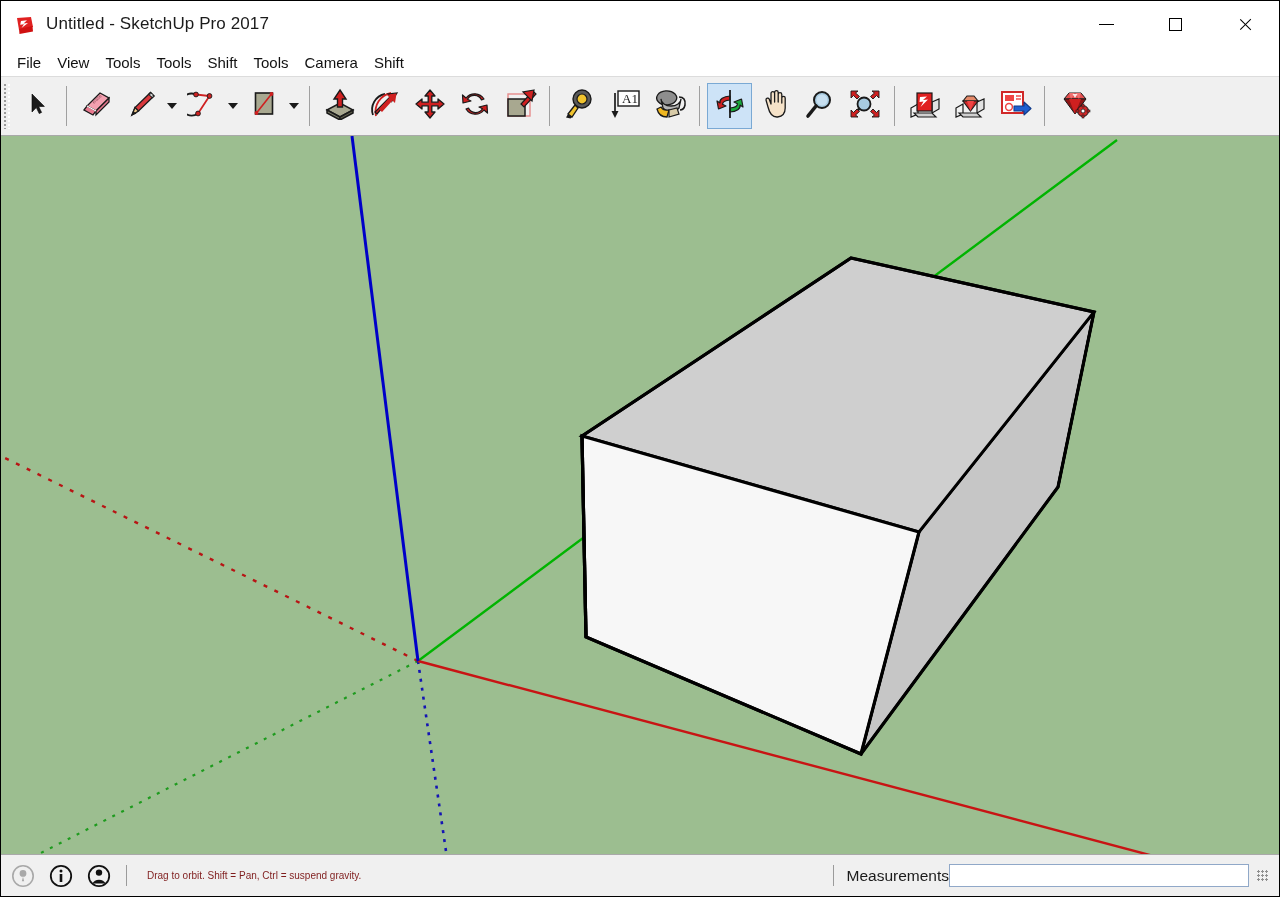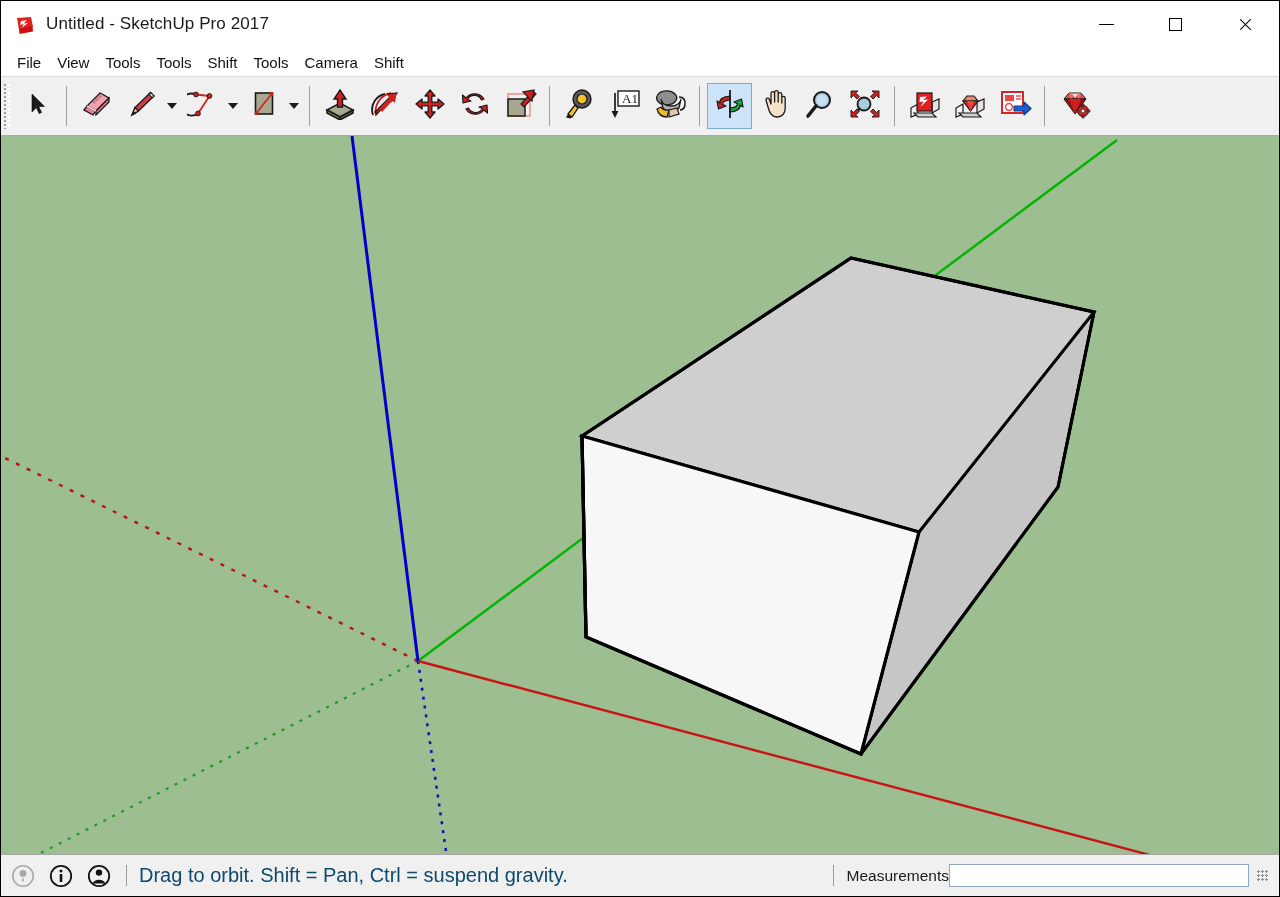--- a/index.html
+++ b/index.html
@@ -195,23 +195,24 @@
   }
   .sb-icons { display: flex; align-items: center; padding-left: 7px; gap: 8px; }
   .sb-div {
     width: 1px;
     height: 21px;
     background: #9b9b9b;
     margin: 0 12px;
     flex: none;
   }
   .sb-status-text {
-    font-size: 20px;
-    color: #0c4a6e;
+    font-size: 10px;
+    color: #7f1d1d;
     white-space: nowrap;
+    margin-left: 8px;
   }
   .sb-right {
     position: absolute;
     right: 10px;
     top: 0;
     height: 41px;
     display: flex;
     align-items: center;
   }
   .sb-meas-label {

